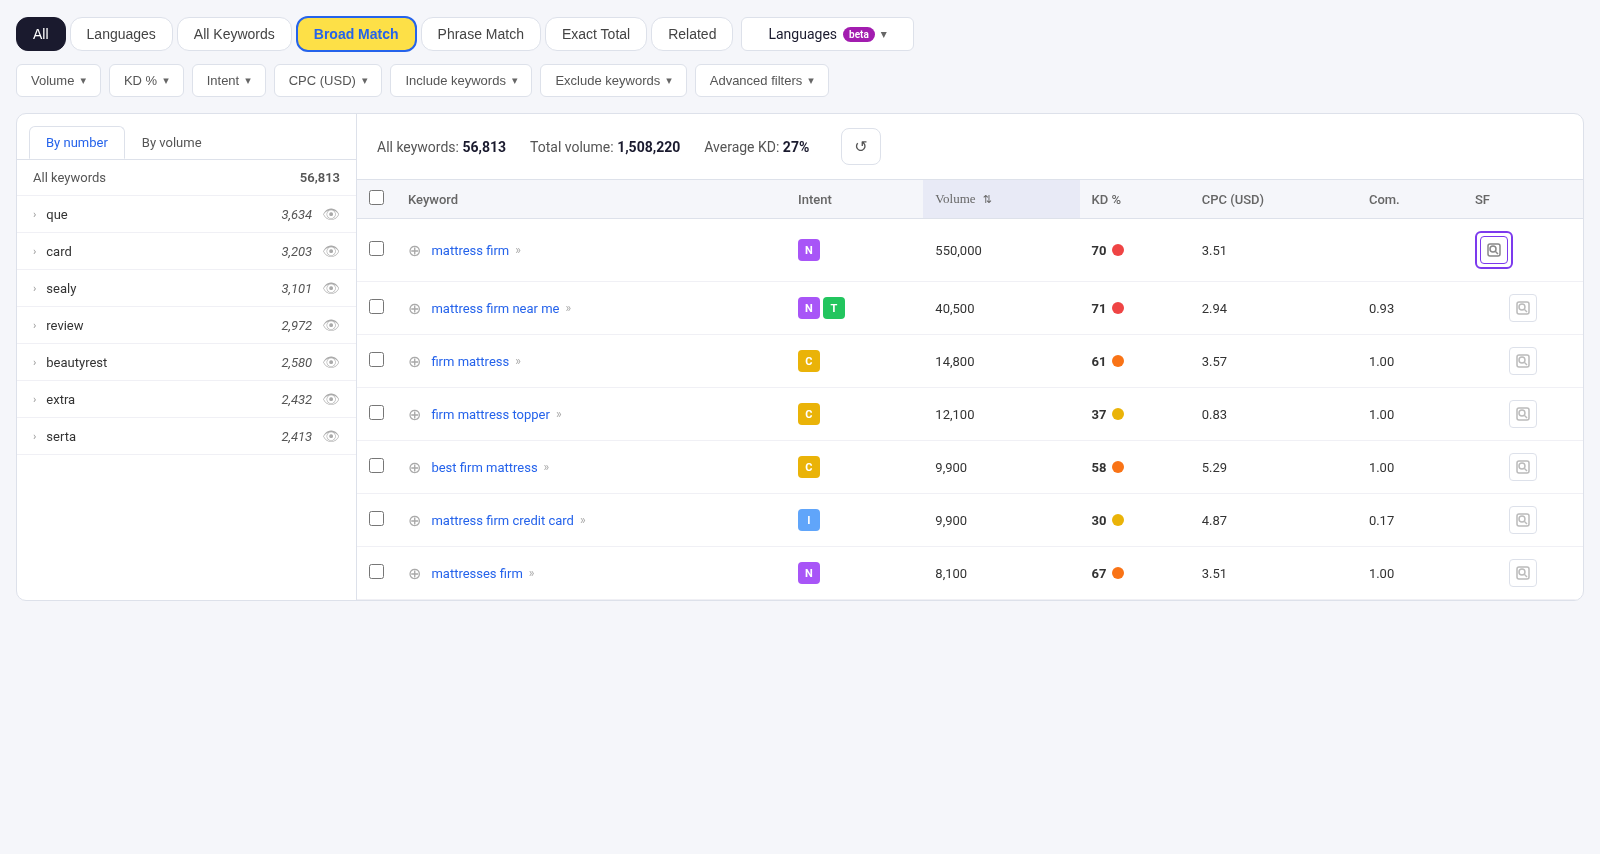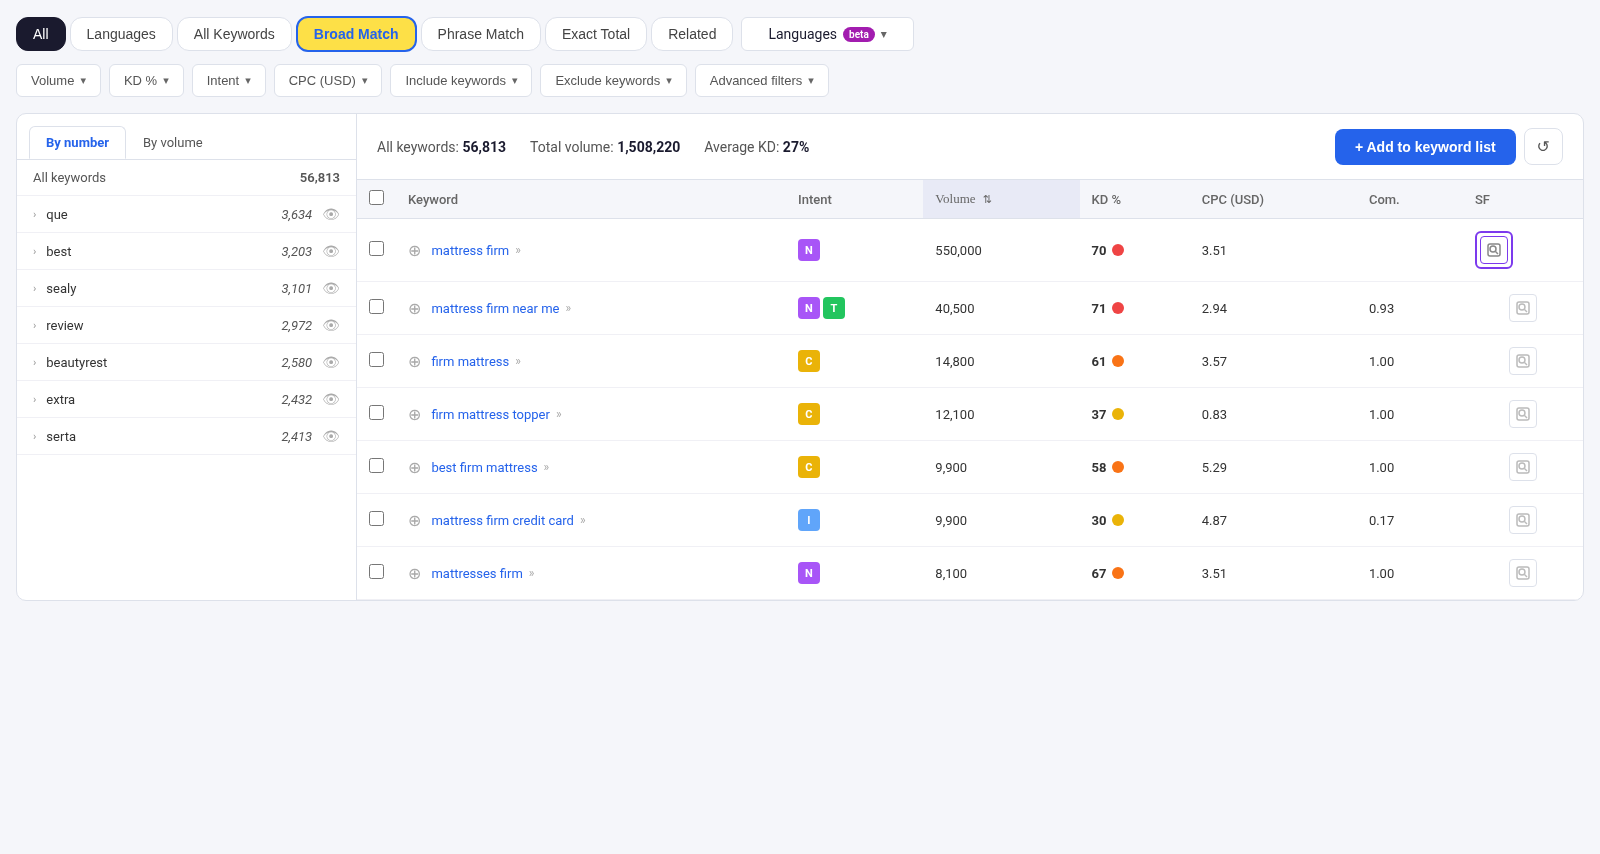--- a/index.html
+++ b/index.html
@@ -21,21 +21,21 @@
     .filter-btn { display: flex; align-items: center; gap: 6px; padding: 8px 14px; border-radius: 6px; border: 1px solid #dde1ea; background: #fff; cursor: pointer; font-size: 13px; color: #555; white-space: nowrap; }
     .filter-btn .chevron { font-size: 11px; }
 
     
     .main-content { display: flex; gap: 0; background: #fff; border-radius: 10px; border: 1px solid #dde1ea; overflow: hidden; }
 
     
     .sidebar { width: 340px; min-width: 340px; border-right: 1px solid #dde1ea; }
     .sidebar-tabs { display: flex; border-bottom: 1px solid #dde1ea; padding: 12px 12px 0; gap: 0; }
     .sidebar-tab { padding: 8px 16px; border-radius: 6px 6px 0 0; cursor: pointer; font-size: 13px; color: #555; border: 1px solid transparent; }
-    .sidebar-tab.active { border: 1px solid #dde1ea; border-bottom: 1px solid #fff; background: #fff; color: #2563eb; font-weight: 700; }
+    .sidebar-tab.active { border: 1px solid #dde1ea; border-bottom: 1px solid #fff; background: #fff; color: #2563eb; font-weight: 400; }
     .sidebar-header-row { display: flex; justify-content: space-between; align-items: center; padding: 10px 16px; color: #555; font-size: 13px; border-bottom: 1px solid #f0f0f5; }
     .sidebar-header-row span:last-child { font-weight: 600; }
     .sidebar-item { display: flex; align-items: center; padding: 10px 16px; border-bottom: 1px solid #f0f0f5; cursor: pointer; }
     .sidebar-chevron { color: #999; margin-right: 10px; font-size: 11px; }
     .sidebar-label { flex: 1; font-size: 13px; color: #333; }
     .sidebar-count { font-size: 13px; color: #555; margin-right: 10px; font-style: italic; }
     .eye-icon { color: #aaa; font-size: 14px; cursor: pointer; }
 
     
     .right-panel { flex: 1; min-width: 0; }
@@ -154,21 +154,21 @@
         </div>
 
         <div class="sidebar-item">
           <span class="sidebar-chevron">›</span>
           <span class="sidebar-label">que</span>
           <span class="sidebar-count">3,634</span>
           <span class="eye-icon">👁</span>
         </div>
         <div class="sidebar-item">
           <span class="sidebar-chevron">›</span>
-          <span class="sidebar-label">best</span>
+          <span class="sidebar-label">card</span>
           <span class="sidebar-count">3,203</span>
           <span class="eye-icon">👁</span>
         </div>
         <div class="sidebar-item">
           <span class="sidebar-chevron">›</span>
           <span class="sidebar-label">sealy</span>
           <span class="sidebar-count">3,101</span>
           <span class="eye-icon">👁</span>
         </div>
         <div class="sidebar-item">
@@ -203,23 +203,20 @@
       <div class="stats-bar">
         <div class="stat-item">
           All keywords: <strong>56,813</strong>
         </div>
         <div class="stat-item">
           Total volume: <strong>1,508,220</strong>
         </div>
         <div class="stat-item">
           Average KD: <strong>27%</strong>
         </div>
-        <button class="add-btn">
-          <span>+ Add to keyword list</span>
-        </button>
         <button class="refresh-btn">
           <span>↺</span>
         </button>
       </div>
 
       <div class="table-container">
         <table>
           <thead>
             <tr>
               <th class="checkbox-cell">

